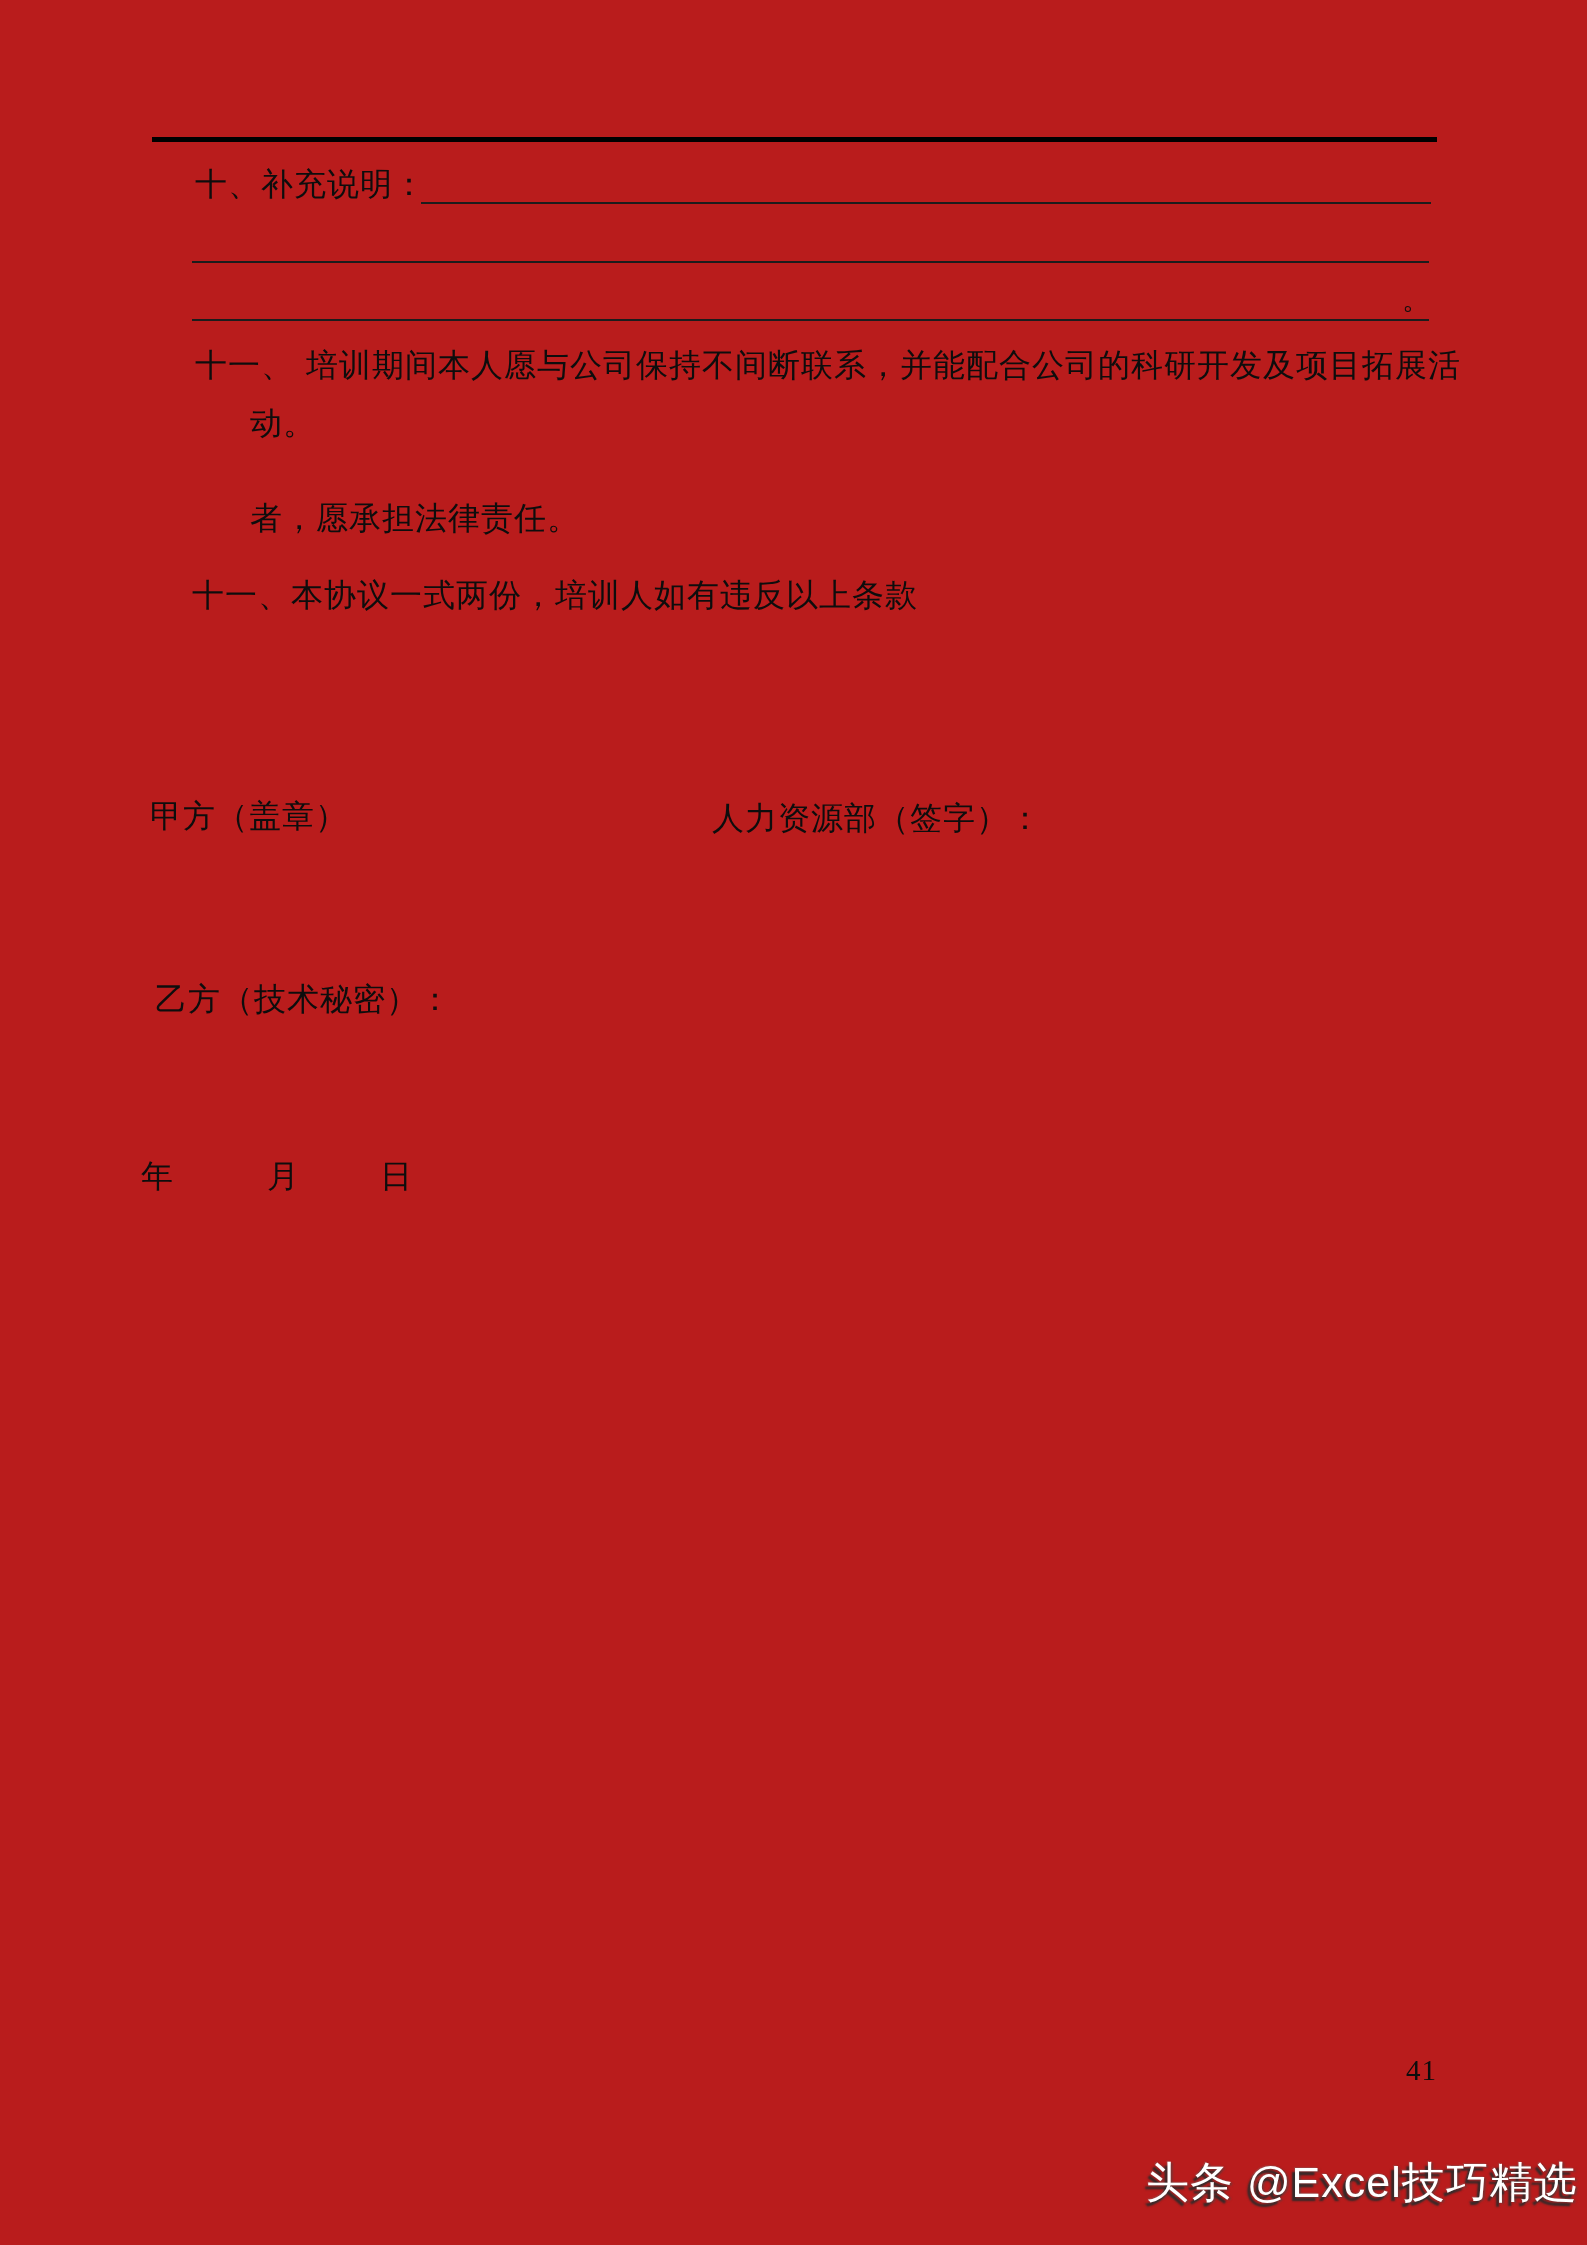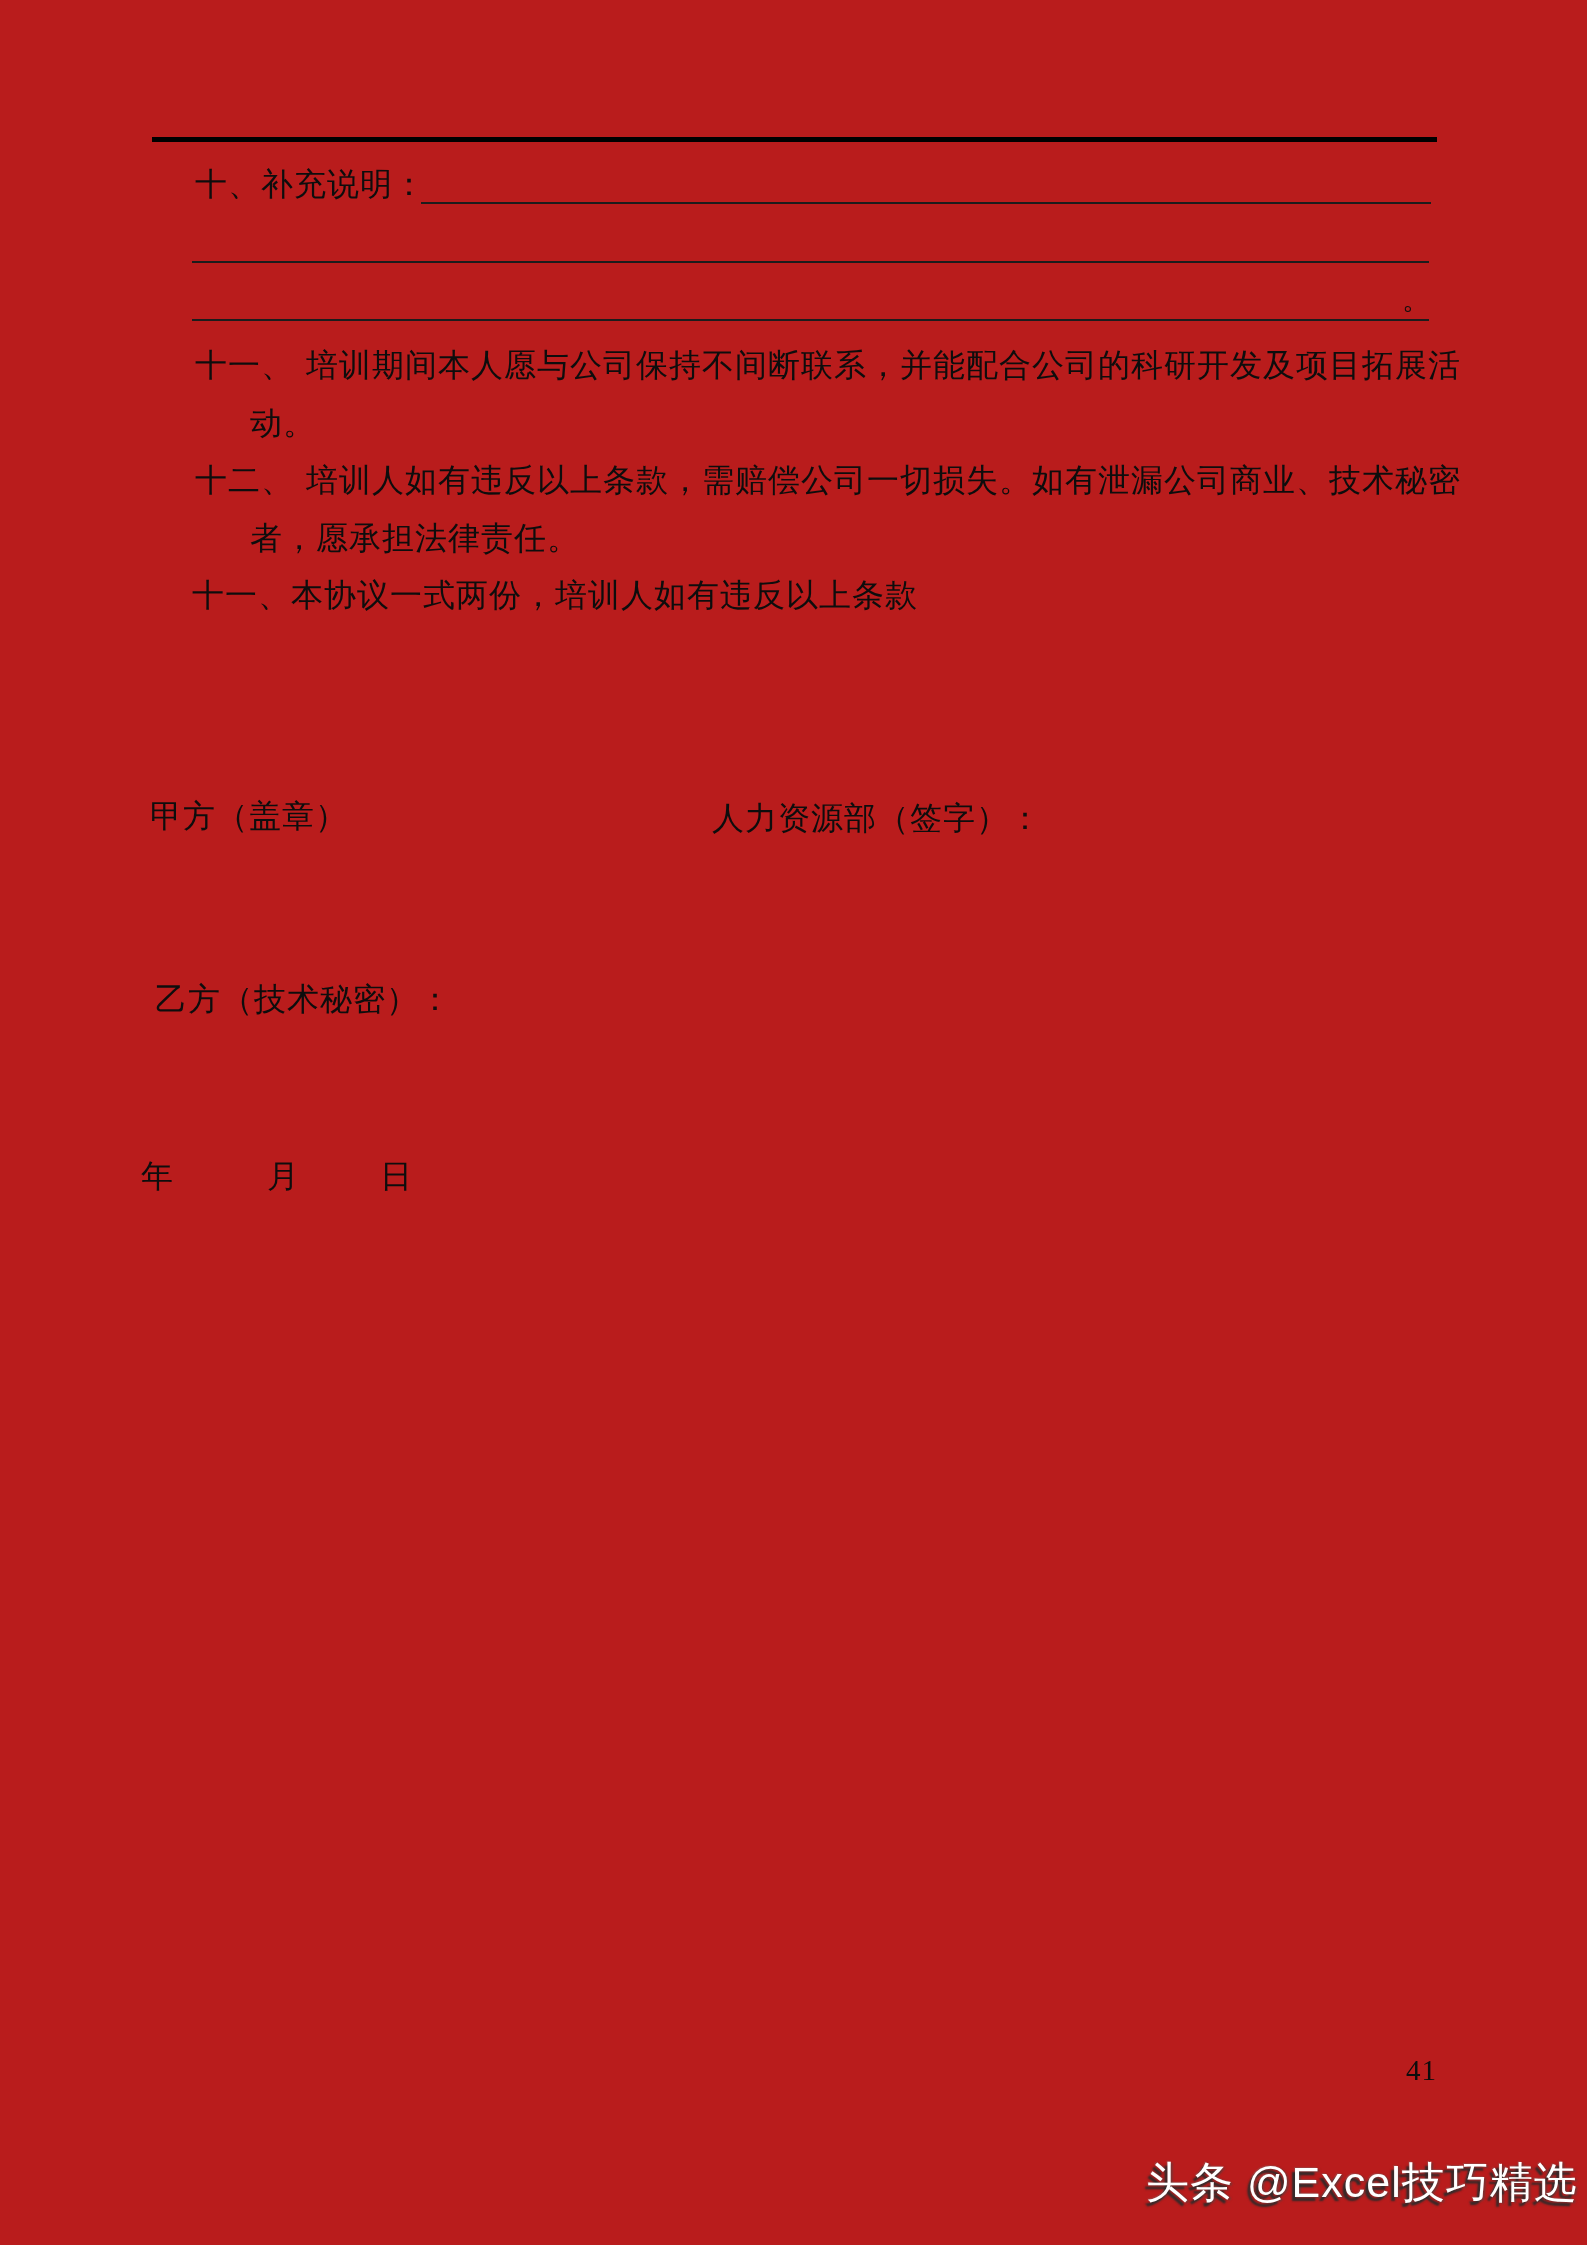--- a/index.html
+++ b/index.html
@@ -39,21 +39,21 @@
 
   .stray-period {
     left: 1402px; top: 286px;
     font-size: 28px;
     line-height: 1;
   }
 
   .clause-l1a { left: 195px; top: 347px; }
   .clause-l1b { left: 250px; top: 405px; }
   .clause-l2a { left: 195px; top: 462px; }
-  .clause-l2b { left: 250px; top: 520px; font-family: Liberation Serif, serif; }
+  .clause-l2b { left: 250px; top: 500px; font-family: Liberation Serif, serif; }
   .copies-row { left: 192px; top: 577px; }
   .clause-num { display: inline-block; margin-right: 12px; }
 
   .party-a-row { left: 150px; top: 798px; }
   .hr-row      { left: 712px; top: 800px; }
   .party-b-row { left: 155px; top: 981px; }
 
   .date-row { left: 141px; top: 1158px; }
   .date-row .month { margin-left: 93px; }
   .date-row .day   { margin-left: 80px; }
@@ -88,23 +88,20 @@
   <div class="fill-line l1"></div>
   <div class="fill-line l2"></div>
   <div class="abs stray-period">。</div>
   <div class="fill-line l3"></div>
 
   <div class="abs cn clause-l1a">
     <span class="clause-num">十一、</span><span>培训期间本人愿与公司保持不间断联系，并能配合公司的科研开发及项目拓展活</span>
   </div>
   <div class="abs cn clause-l1b">动。</div>
 
-  <div class="abs cn clause-l2a">
-    <span class="clause-num">十二、</span><span>培训人如有违反以上条款，需赔偿公司一切损失。如有泄漏公司商业、技术秘密</span>
-  </div>
   <div class="abs cn clause-l2b">者，愿承担法律责任。</div>
 
   <div class="abs cn copies-row">十一、本协议一式两份，培训人如有违反以上条款</div>
 
   <div class="abs cn party-a-row">甲方（盖章）</div>
   <div class="abs cn hr-row">人力资源部（签字）：</div>
 
   <div class="abs cn party-b-row">乙方（技术秘密）：</div>
 
   <div class="abs cn date-row">

